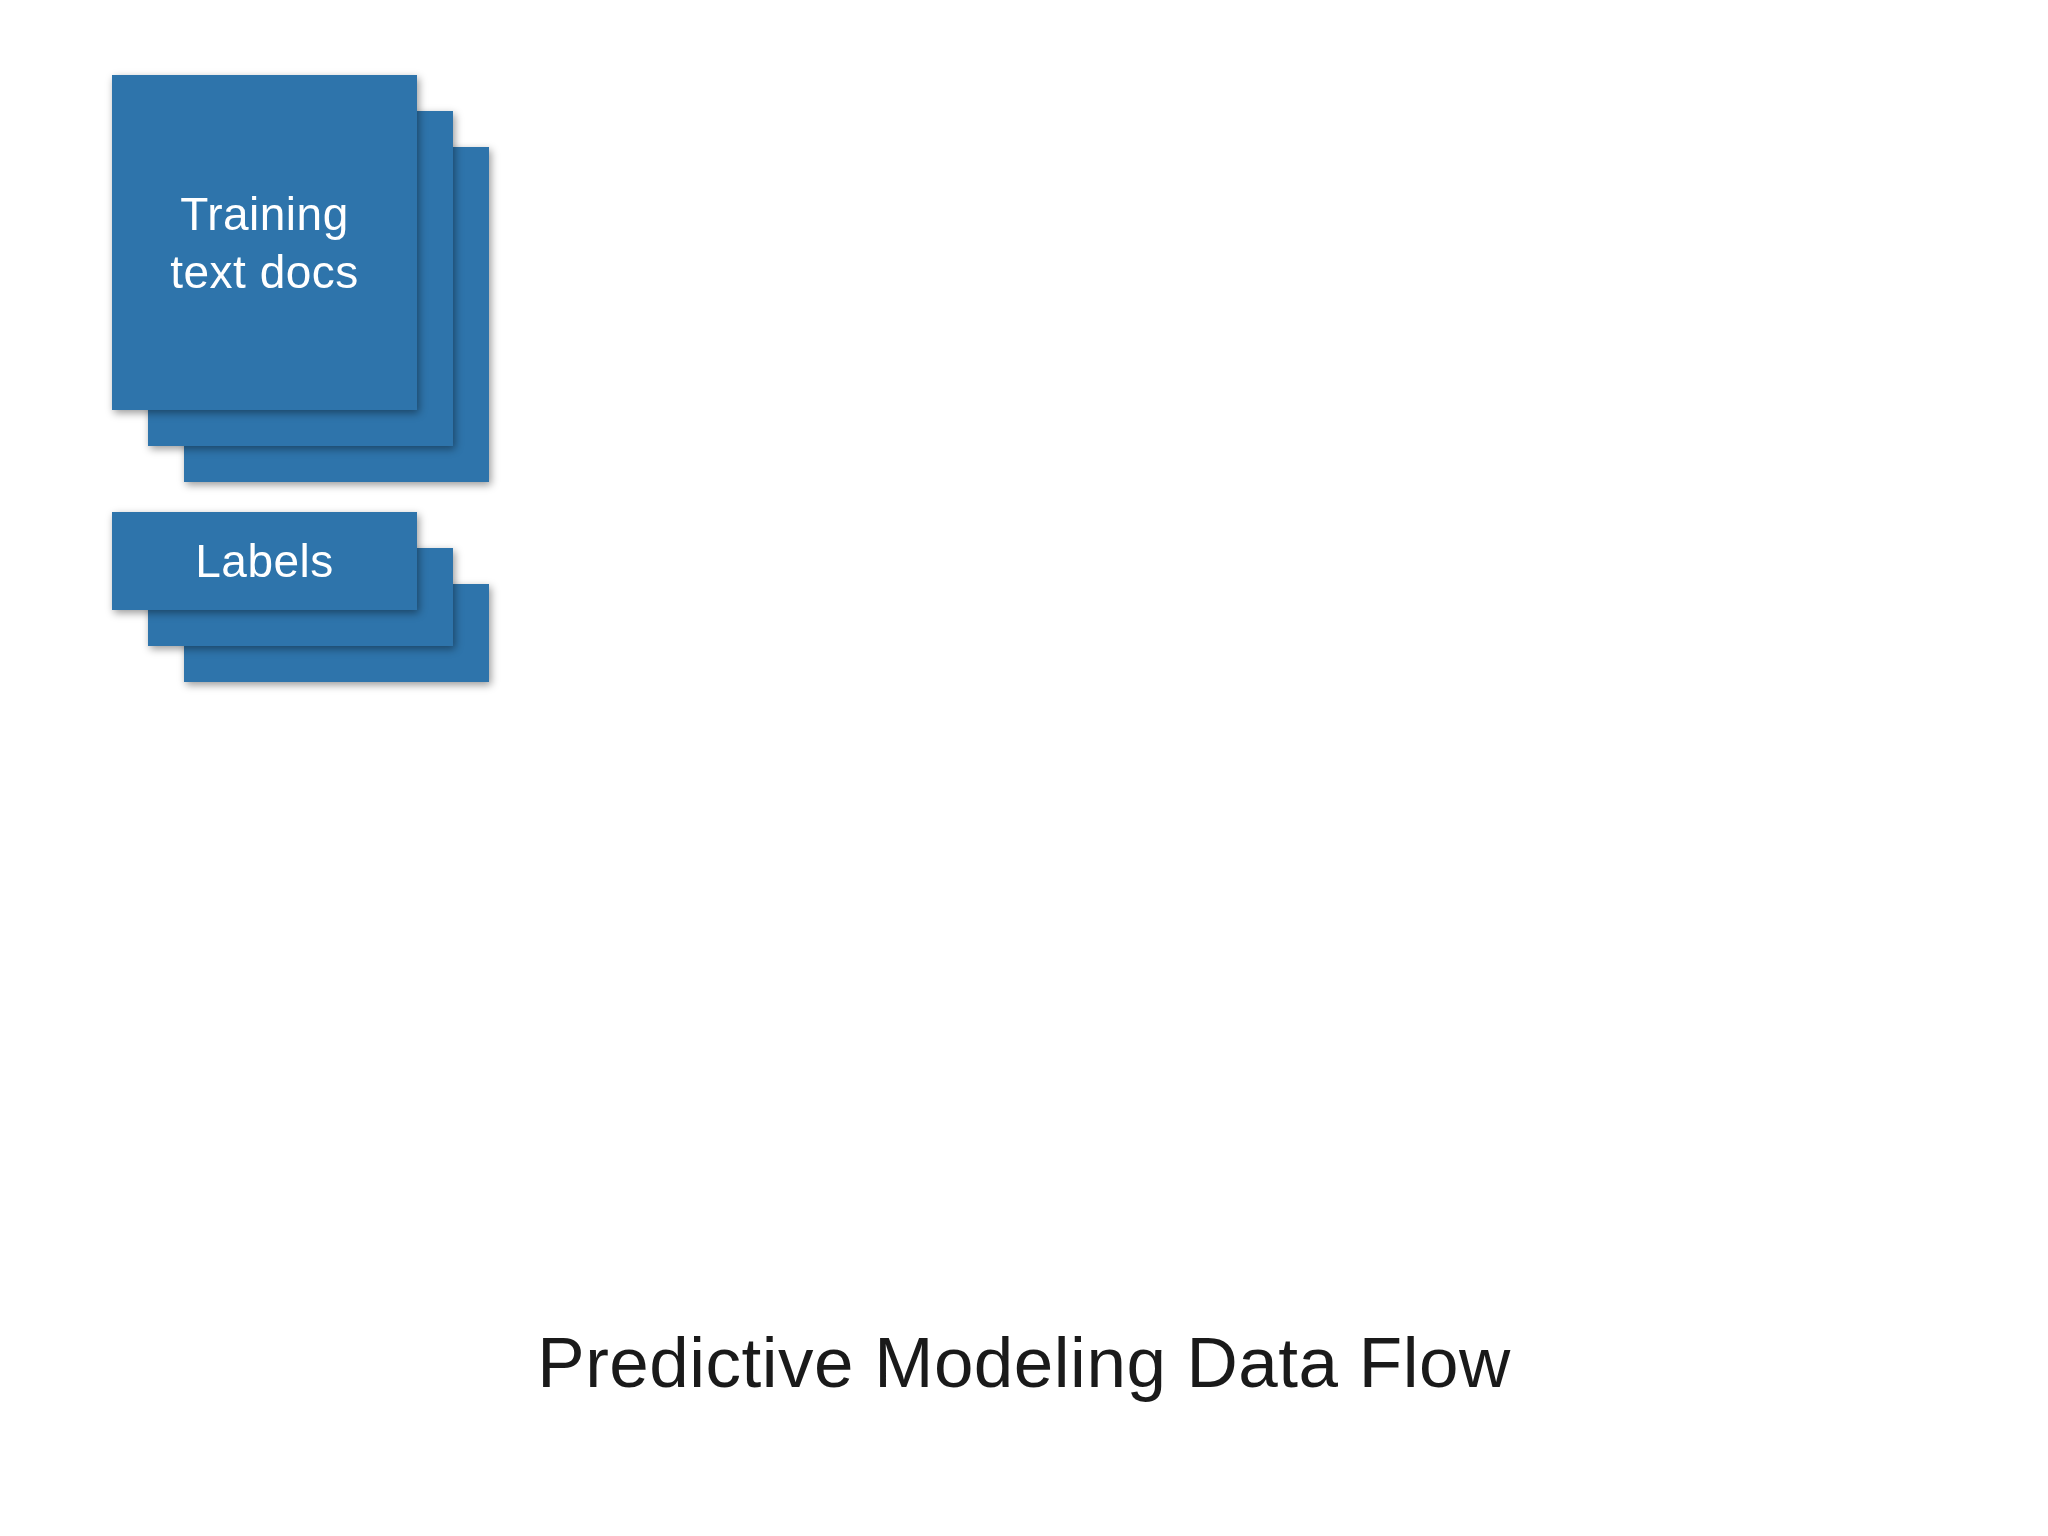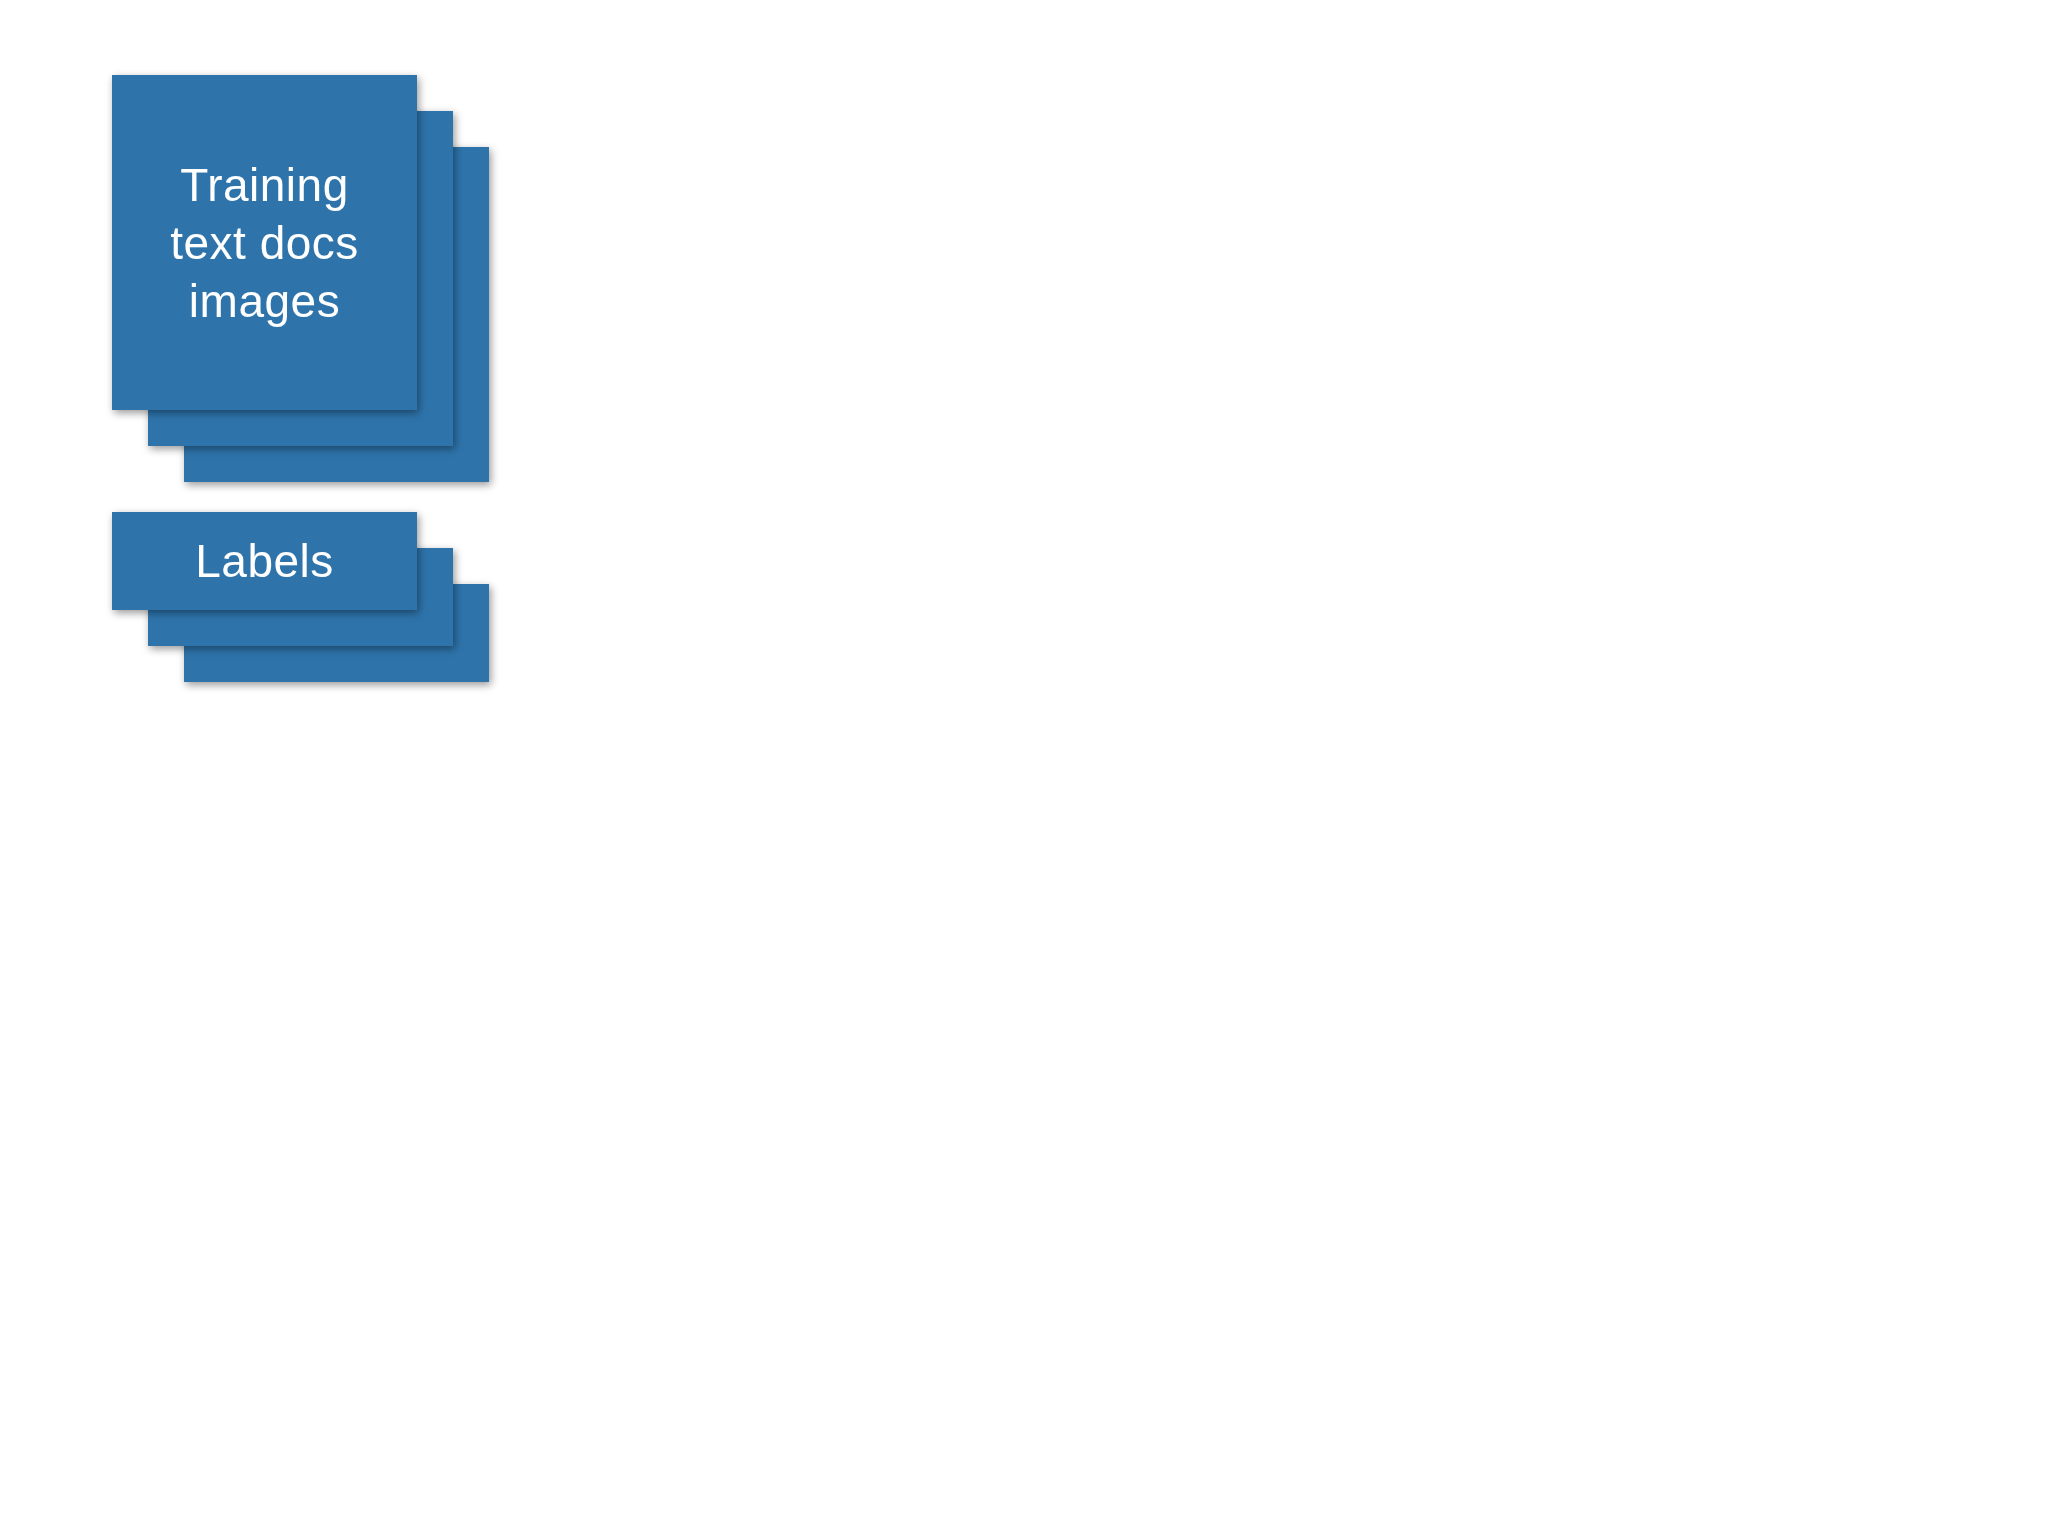--- a/index.html
+++ b/index.html
@@ -83,27 +83,27 @@
 
 <div class="slide">
 
   <div class="stack stack-training">
     <div class="card card-doc back"></div>
     <div class="card card-doc mid"></div>
     <div class="card card-doc front">
       <div class="card-text">
         <div>Training</div>
         <div>text docs</div>
-        <div>images</div>
       </div>
     </div>
   </div>
 
   <div class="stack stack-labels">
     <div class="card card-label back"></div>
     <div class="card card-label mid"></div>
     <div class="card card-label front">
       <div class="card-text">Labels</div>
     </div>
   </div>
 
+  <div class="slide-title">Predictive Modeling Data Flow</div>
 
 </div>
 
 </body></html>

